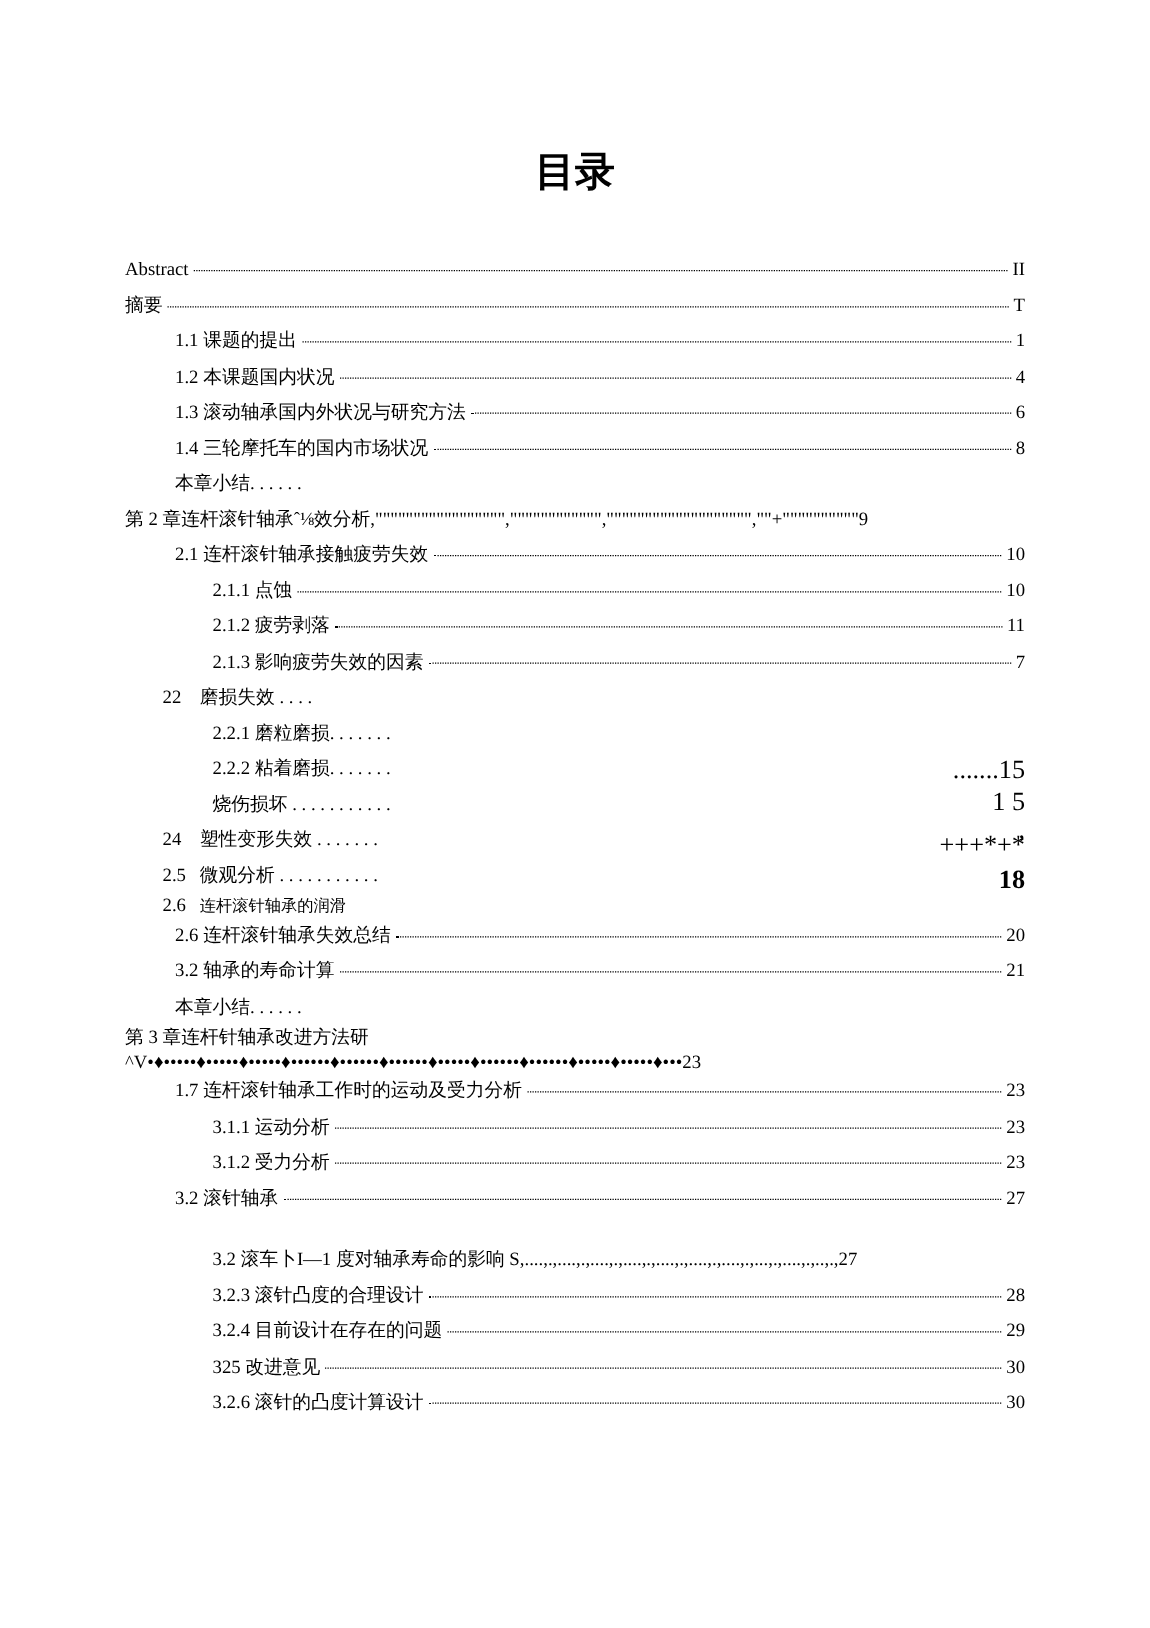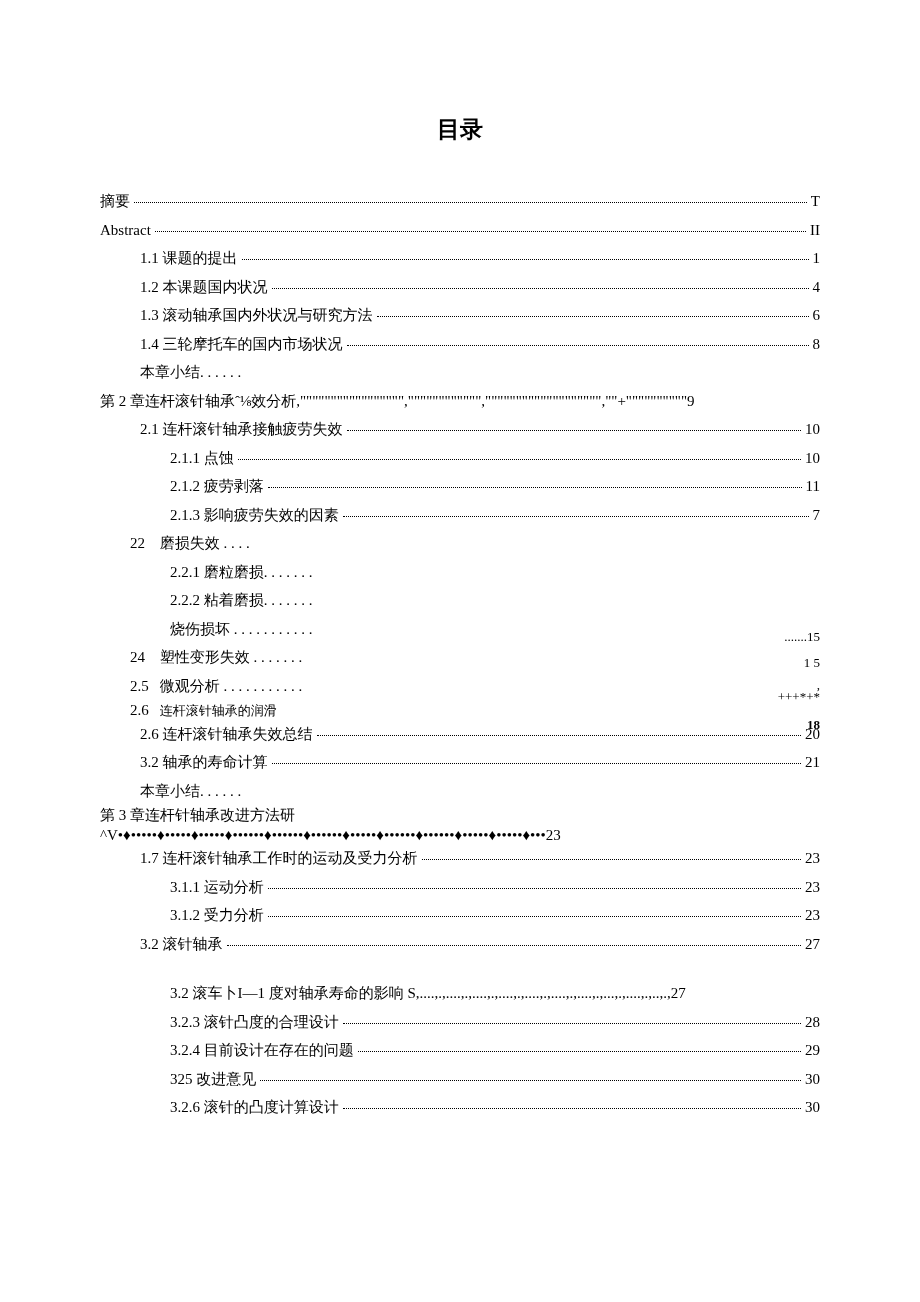--- a/index.html
+++ b/index.html
@@ -11,21 +11,21 @@
     width: 920px;
   }
   .page {
     padding: 110px 100px 60px 100px;
     box-sizing: border-box;
     font-size: 15px;
     line-height: 1.7;
   }
   .title {
     text-align: center;
-    font-size: 23px;
+    font-size: 32px;
     font-weight: bold;
     margin-bottom: 40px;
   }
   .toc-line {
     display: flex;
     align-items: baseline;
     white-space: nowrap;
     margin: 3px 0;
   }
   .toc-label {
@@ -57,44 +57,43 @@
     white-space: nowrap;
   }
   .gap { height: 18px; }
   .bigarea {
     position: relative;
   }
   .rightcol {
     position: absolute;
     right: 0;
     text-align: right;
-    font-size: 13px;
+    font-size: 21px;
     line-height: 1.2;
-    margin-top: 41px;
   }
   .leftnum {
     display:inline-block;
     width:26px;
   }
 </style>
 </head>
 <body>
 
 <div class="page">
   <div class="title">目录</div>
   <div id="toc">
       <div class="toc-line ind0">
+        <span class="toc-label">Abstract</span>
+        <span class="toc-dots"></span>
+        <span class="toc-page">II</span>
+      </div>
+      <div class="toc-line ind0">
         <span class="toc-label">摘要</span>
         <span class="toc-dots"></span>
         <span class="toc-page">T</span>
-      </div>
-      <div class="toc-line ind0">
-        <span class="toc-label">Abstract</span>
-        <span class="toc-dots"></span>
-        <span class="toc-page">II</span>
       </div>
       <div class="toc-line ind1">
         <span class="toc-label">1.1 课题的提出</span>
         <span class="toc-dots"></span>
         <span class="toc-page">1</span>
       </div>
       <div class="toc-line ind1">
         <span class="toc-label">1.2 本课题国内状况</span>
         <span class="toc-dots"></span>
         <span class="toc-page">4</span>

